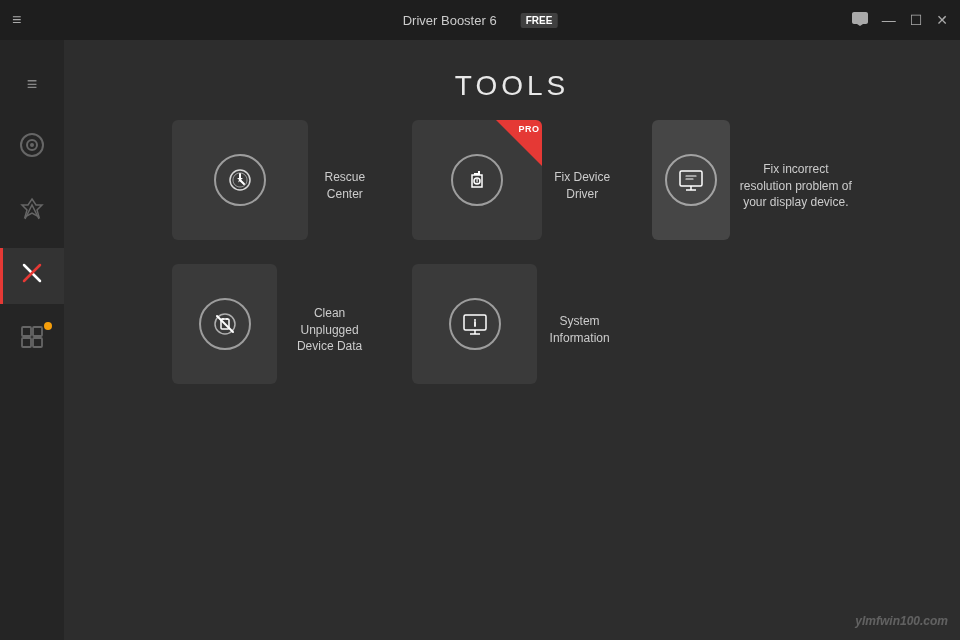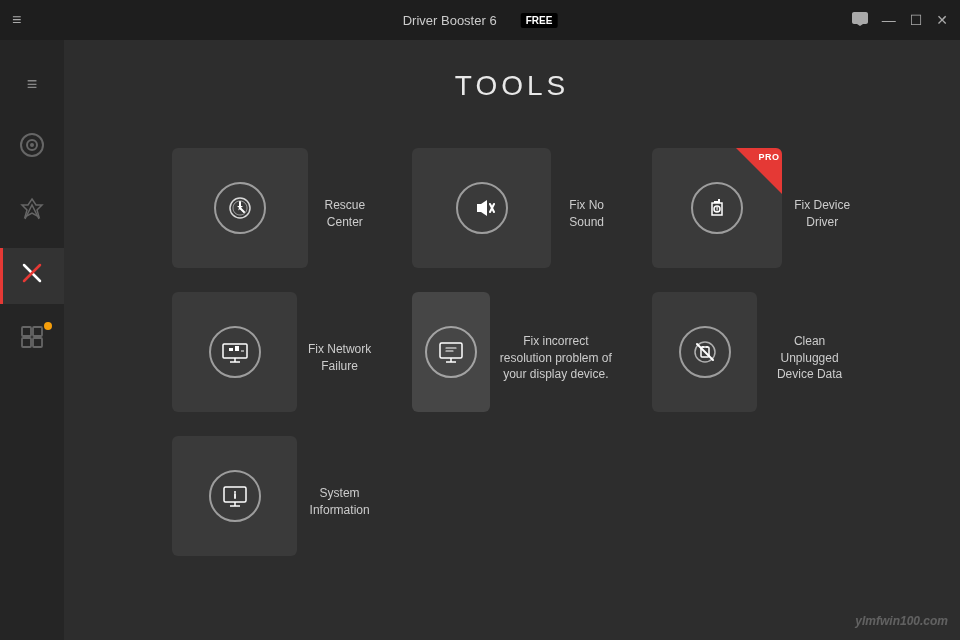--- a/index.html
+++ b/index.html
@@ -39,21 +39,21 @@
       gap: 24px;
       position: absolute;
       left: 50%;
       transform: translateX(-50%);
     }
     .app-title {
       color: #ccc;
       font-size: 13px;
     }
     .free-badge {
-      background: #000000;
+      background: #404040;
       color: white;
       font-size: 10px;
       font-weight: bold;
       padding: 2px 5px;
       border-radius: 2px;
     }
     .titlebar-right {
       display: flex;
       align-items: center;
       gap: 14px;
@@ -126,21 +126,21 @@
       align-items: center;
       padding: 30px 40px;
       overflow-y: auto;
     }
 
     .page-title {
       color: #e8e8e8;
       font-size: 28px;
       font-weight: 300;
       letter-spacing: 4px;
-      margin-bottom: 46px;
+      margin-bottom: 18px;
     }
 
     .tools-grid {
       display: grid;
       grid-template-columns: repeat(3, 200px);
       gap: 24px 40px;
       justify-content: center;
     }
 
     .tool-item {
@@ -299,66 +299,39 @@
               <path d="M13 7 L13 13 L17 17" stroke="white" stroke-width="2" stroke-linecap="round" fill="none"></path>
               <path d="M8 8 L10 12 L7 13 L10 14 L9 18 L13 14 L16 16 L14 12 L17 11 L14 10 Z" fill="rgba(255,255,255,0.0)"></path>
               <path d="M13 6 C9.1 6 6 9.1 6 13 C6 16.9 9.1 20 13 20 C16.9 20 20 16.9 20 13 C20 9.1 16.9 6 13 6Z" fill="none" stroke="rgba(255,255,255,0.5)" stroke-width="1"></path>
               <path d="M13 8 L13.5 11 L16 11 L14 12.8 L14.8 15.5 L13 14 L11.2 15.5 L12 12.8 L10 11 L12.5 11 Z" fill="white"></path>
             </svg>
           </div>
         </div>
         <span class="tool-label">Rescue Center</span>
       </div>
 
-      <div class="tool-item">
-        <div class="tool-card">
-          <div class="tool-icon">
-            <svg width="26" height="26" viewBox="0 0 26 26" fill="none">
-              <path d="M8 9 L8 17 L12 17 L18 21 L18 5 L12 9 Z" fill="white"></path>
-              <line x1="21" y1="9" x2="25" y2="17" stroke="white" stroke-width="2" stroke-linecap="round"></line>
-              <line x1="25" y1="9" x2="21" y2="17" stroke="white" stroke-width="2" stroke-linecap="round"></line>
-            </svg>
-          </div>
-        </div>
-        <span class="tool-label">Fix No Sound</span>
-      </div>
 
       <div class="tool-item">
         <div class="tool-card">
           <div class="pro-badge"></div>
           <span class="pro-badge-text">PRO</span>
           <div class="tool-icon">
             <svg width="26" height="26" viewBox="0 0 26 26" fill="none">
               <path d="M16 4 L16 8 L14 8 L14 4 Z" fill="white"></path>
               <path d="M18 8 L8 8 L8 20 L18 20 Z" fill="none" stroke="white" stroke-width="1.5"></path>
               <circle cx="13" cy="14" r="3" fill="none" stroke="white" stroke-width="1.5"></circle>
               <path d="M13 6 L13 8" stroke="white" stroke-width="1.5"></path>
               <path d="M10 6 L10 8 L16 8 L16 6 Z" fill="white"></path>
               <text x="13" y="17" text-anchor="middle" fill="white" font-size="8" font-weight="bold">!</text>
             </svg>
           </div>
         </div>
         <span class="tool-label">Fix Device Driver</span>
       </div>
 
-      <div class="tool-item">
-        <div class="tool-card">
-          <div class="tool-icon">
-            <svg width="28" height="28" viewBox="0 0 28 28" fill="none">
-              <rect x="2" y="6" width="24" height="14" rx="1" stroke="white" stroke-width="1.5"></rect>
-              <rect x="8" y="10" width="4" height="3" fill="white"></rect>
-              <rect x="14" y="8" width="4" height="5" fill="white"></rect>
-              <rect x="20" y="12" width="3" height="2" fill="white" opacity="0.5"></rect>
-              <line x1="14" y1="20" x2="14" y2="24" stroke="white" stroke-width="1.5"></line>
-              <line x1="9" y1="24" x2="19" y2="24" stroke="white" stroke-width="1.5"></line>
-            </svg>
-          </div>
-        </div>
-        <span class="tool-label">Fix Network Failure</span>
-      </div>
 
       <div class="tool-item">
         <div class="tool-card active-card">
           <div class="tool-icon">
             <svg width="28" height="28" viewBox="0 0 28 28" fill="none">
               <rect x="3" y="5" width="22" height="15" rx="1.5" stroke="white" stroke-width="1.5"></rect>
               <line x1="14" y1="20" x2="14" y2="24" stroke="white" stroke-width="1.5"></line>
               <line x1="9" y1="24" x2="19" y2="24" stroke="white" stroke-width="1.5"></line>
               <path d="M9 10 L19 10 M9 13 L16 13" stroke="white" stroke-width="1.2" stroke-linecap="round"></path>
             </svg>

